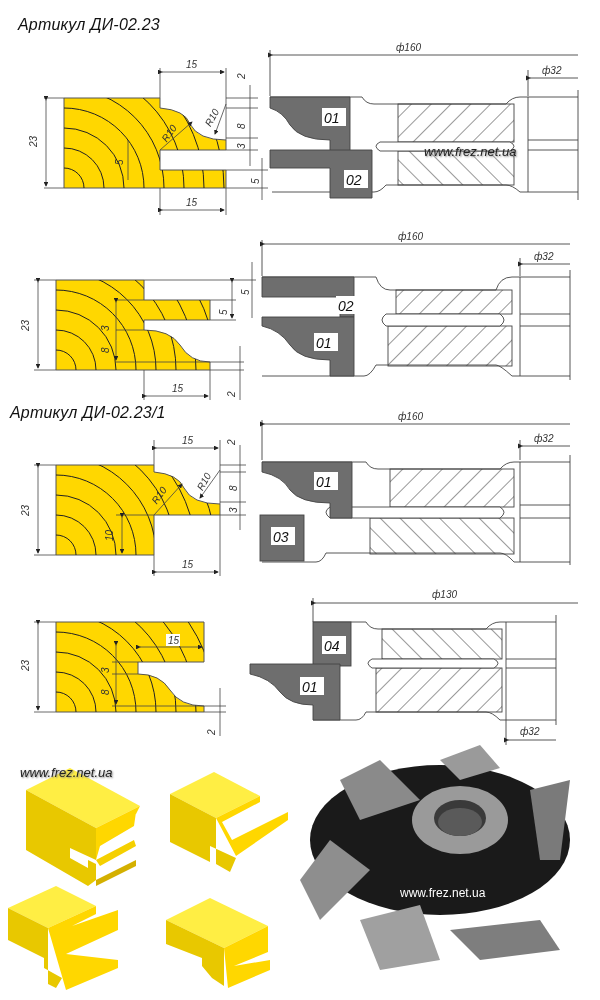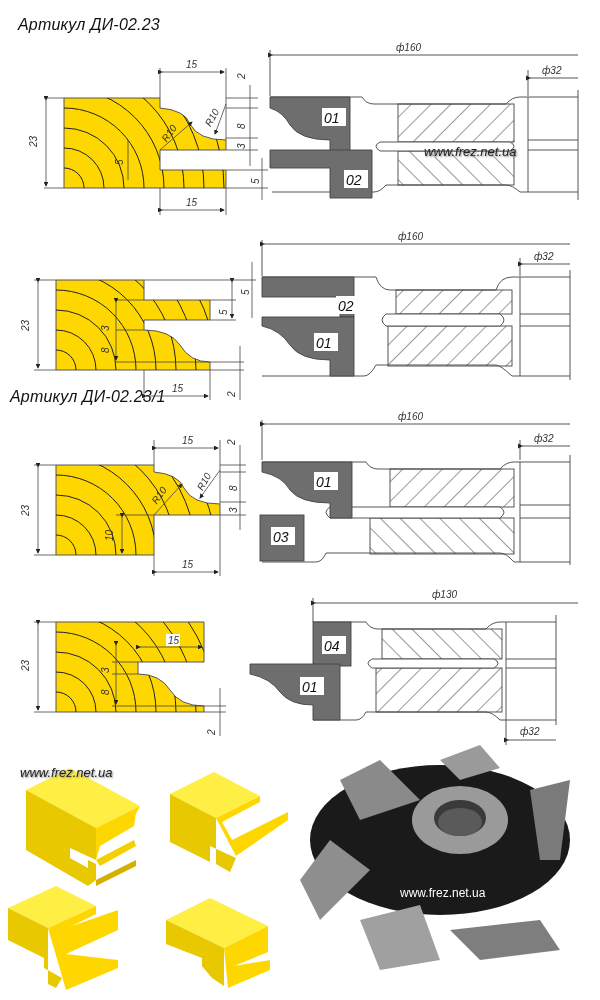--- a/index.html
+++ b/index.html
@@ -8,21 +8,21 @@
   svg{position:absolute;left:0;top:0;}
   .dim{font-family:"Liberation Sans",sans-serif;font-style:italic;font-size:10px;fill:#333;}
   .lbl{font-family:"Liberation Sans",sans-serif;font-style:italic;font-size:14px;fill:#111;}
   .wm{position:absolute;font-family:"Liberation Sans",sans-serif;font-style:italic;font-size:13px;color:#222;text-shadow:1px 1px 2px #888;}
   .wm2{position:absolute;font-family:"Liberation Sans",sans-serif;font-size:12px;color:#fff;}
 </style>
 </head>
 <body>
 
 <div class="title" style="left:18px;top:16px;">Артикул ДИ-02.23</div>
-<div class="title" style="left:10px;top:388px;">Артикул ДИ-02.23/1</div>
+<div class="title" style="left:10px;top:404px;">Артикул ДИ-02.23/1</div>
 
 <svg width="600" height="1000" viewBox="0 0 600 1000">
   <defs>
     <pattern id="hatch" patternUnits="userSpaceOnUse" width="14" height="14" patternTransform="rotate(45)">
       <line x1="0" y1="0" x2="0" y2="14" stroke="#333" stroke-width="1"></line>
     </pattern>
     <pattern id="hatch2" patternUnits="userSpaceOnUse" width="14" height="14" patternTransform="rotate(-45)">
       <line x1="0" y1="0" x2="0" y2="14" stroke="#333" stroke-width="1"></line>
     </pattern>
     <marker id="arr" markerWidth="6" markerHeight="6" refX="5" refY="3" orient="auto">

